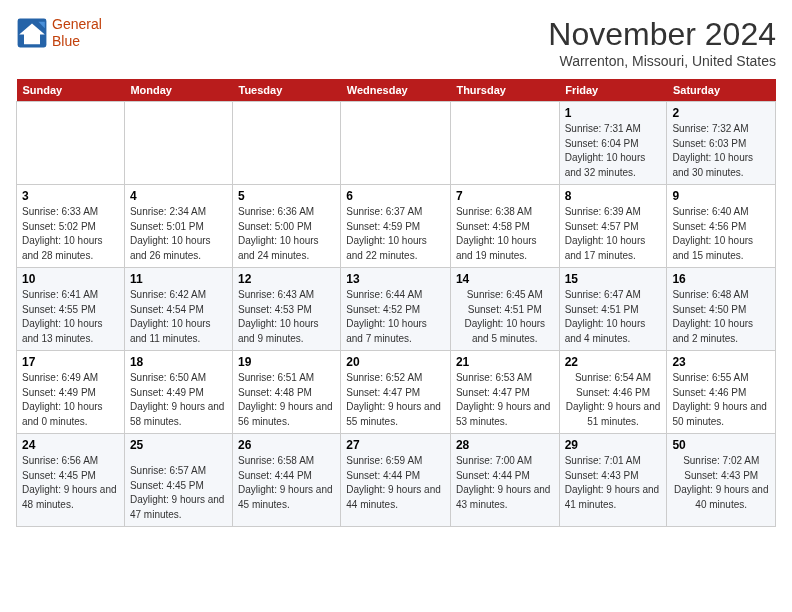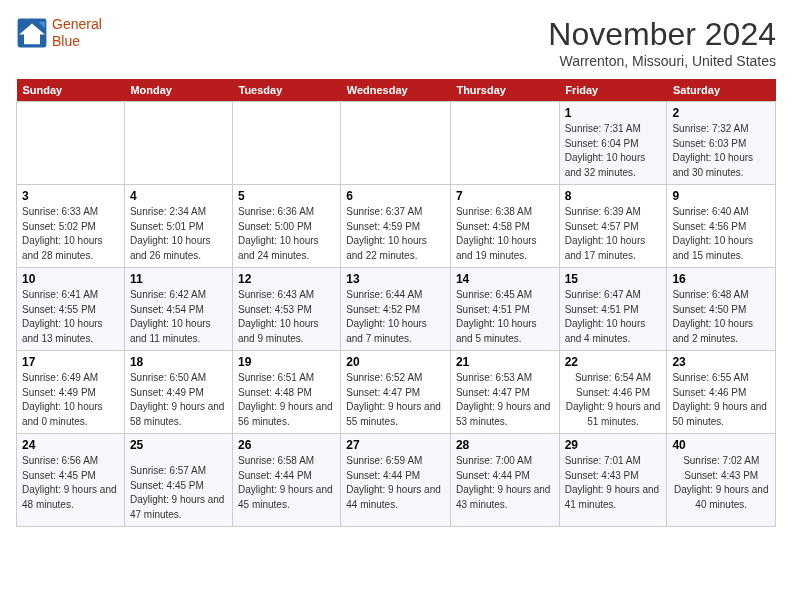--- a/index.html
+++ b/index.html
@@ -205,21 +205,21 @@
 Daylight: 10 hours and 9 minutes.</div>
         </td>
         <td>
           <span class="day-num">13</span>
           <div class="day-info" style="white-space: pre-line;">Sunrise: 6:44 AM
 Sunset: 4:52 PM
 Daylight: 10 hours and 7 minutes.</div>
         </td>
         <td>
           <span class="day-num">14</span>
-          <div class="day-info" style="white-space: pre-line;">Sunrise: 6:45 AM
+          <div class="day-info" style="white-space: pre-line; text-align: center;">Sunrise: 6:45 AM
 Sunset: 4:51 PM
 Daylight: 10 hours and 5 minutes.</div>
         </td>
         <td>
           <span class="day-num">15</span>
           <div class="day-info" style="white-space: pre-line;">Sunrise: 6:47 AM
 Sunset: 4:51 PM
 Daylight: 10 hours and 4 minutes.</div>
         </td>
         <td>
@@ -304,20 +304,20 @@
 Sunset: 4:44 PM
 Daylight: 9 hours and 43 minutes.</div>
         </td>
         <td>
           <span class="day-num">29</span>
           <div class="day-info" style="white-space: pre-line;">Sunrise: 7:01 AM
 Sunset: 4:43 PM
 Daylight: 9 hours and 41 minutes.</div>
         </td>
         <td>
-          <span class="day-num">40</span>
+          <span class="day-num">50</span>
           <div class="day-info" style="white-space: pre-line; text-align: center;">Sunrise: 7:02 AM
 Sunset: 4:43 PM
 Daylight: 9 hours and 40 minutes.</div>
         </td>
       </tr>
     </tbody>
 </table>
 
 </body></html>

